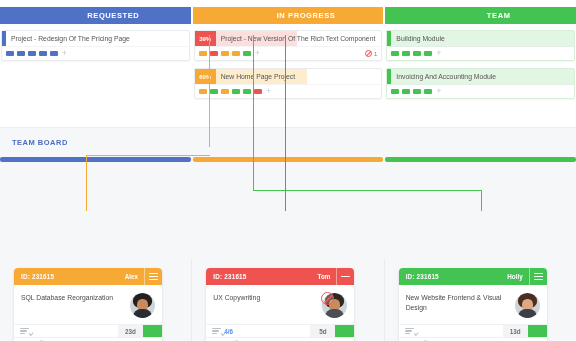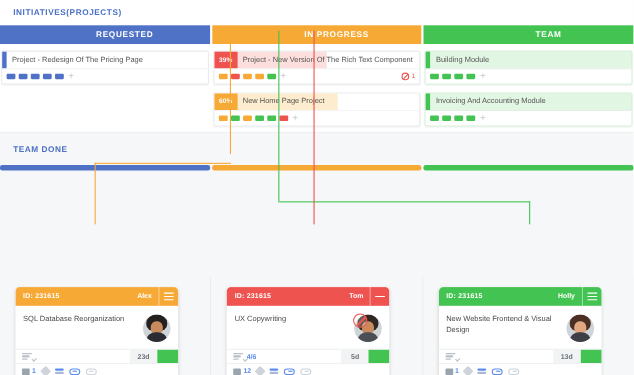--- a/index.html
+++ b/index.html
@@ -158,21 +158,20 @@
   .ic-clip:after { content:""; position:absolute; left:2.5px; top:1.2px; width:4px; height:1.2px; background:#ced4da; }
   .conn-v { position:absolute; width:1.2px; }
   .conn-h { position:absolute; height:1.2px; }
 </style>
 </head>
 <body>
 
 <div id="app">
 
   <div class="init-section">
-    <div class="section-title">INITIATIVES(PROJECTS)</div>
 
     <div class="col-headers">
       <div class="col-head requested">REQUESTED</div>
       <div class="col-head progress">IN PROGRESS</div>
       <div class="col-head done">TEAM</div>
     </div>
 
     <div class="init-cols">
 
       <div class="init-col c1">
@@ -257,21 +256,21 @@
             <span class="dot" style="background:#43c352"></span>
             <span class="dot" style="background:#43c352"></span>
             <span class="plus">+</span>
           </div>
         </div>
       </div>
     </div>
   </div>
 
   <div class="team-section">
-    <div class="section-title team-title">TEAM DONE</div>
+    <div class="section-title team-title">TEAM BOARD</div>
 
     <div class="progress-row">
       <div class="pr b1"></div>
       <div class="pr b2"></div>
       <div class="pr b3"></div>
     </div>
 
     <div class="conn-v" style="left:209px;top:-93px;height:112px;background:#f7a935"></div>
     <div class="conn-h" style="left:86px;top:27px;width:124px;background:#f7a935"></div>
     <div class="conn-v" style="left:86px;top:27px;height:56px;background:#f7a935"></div>

